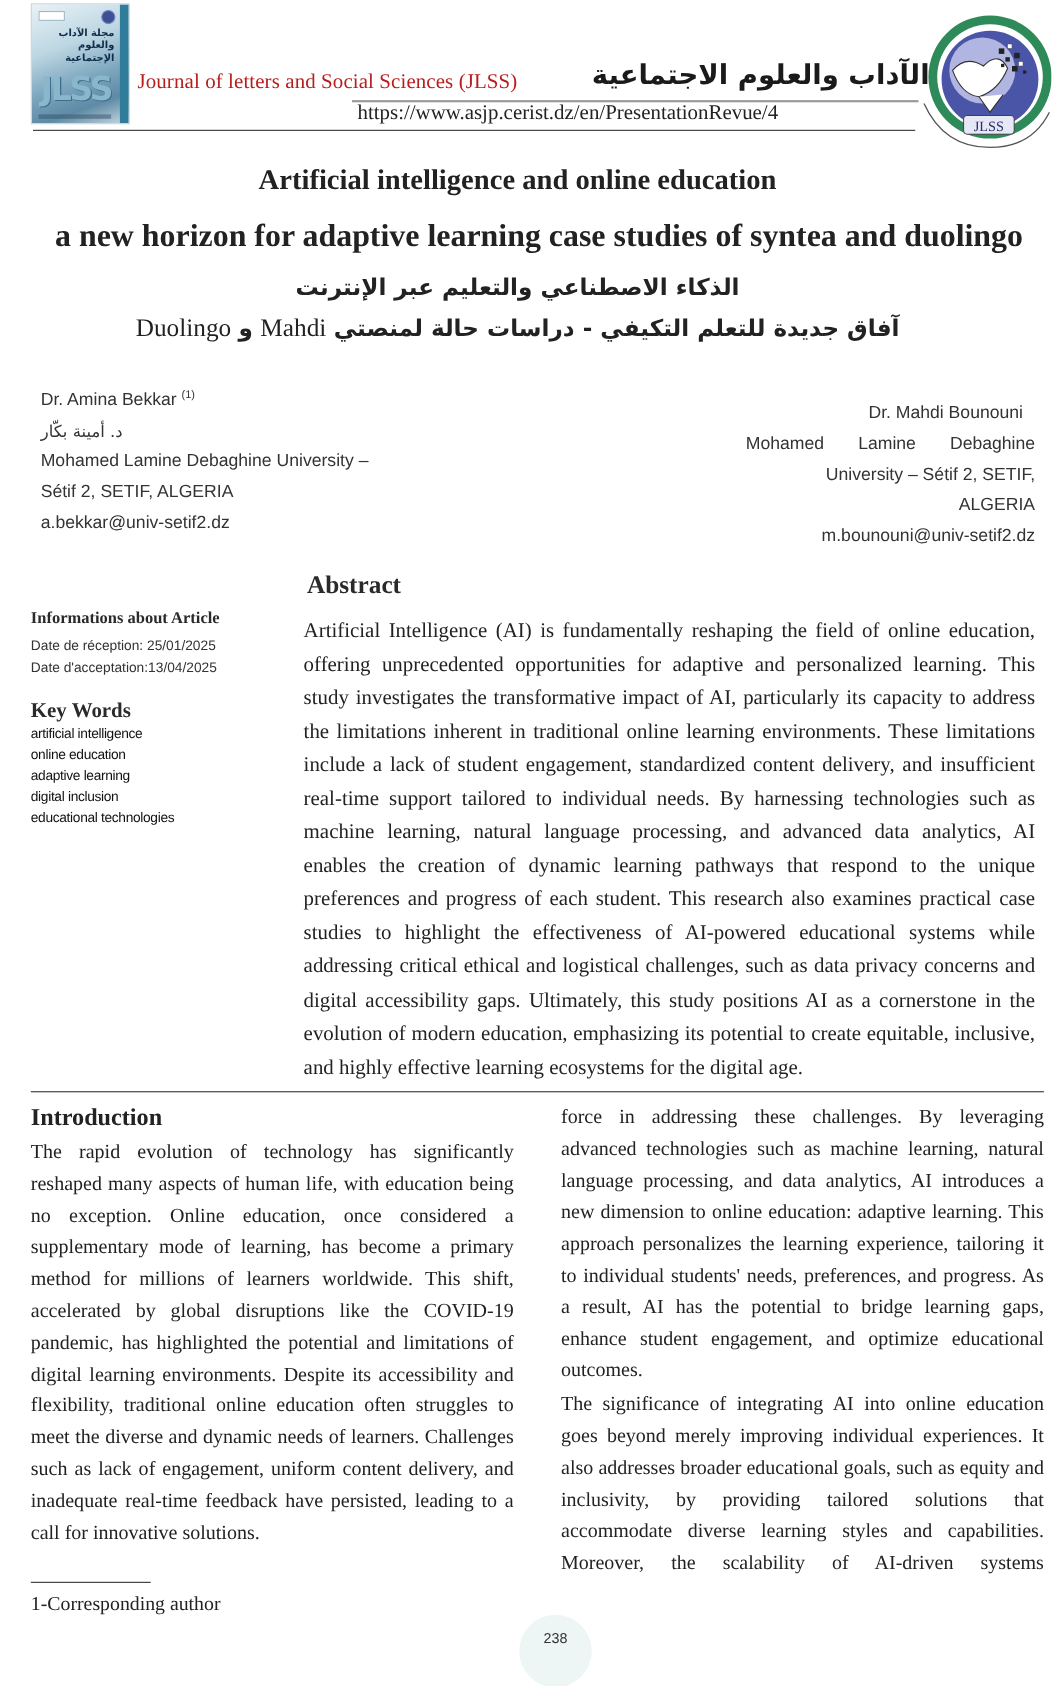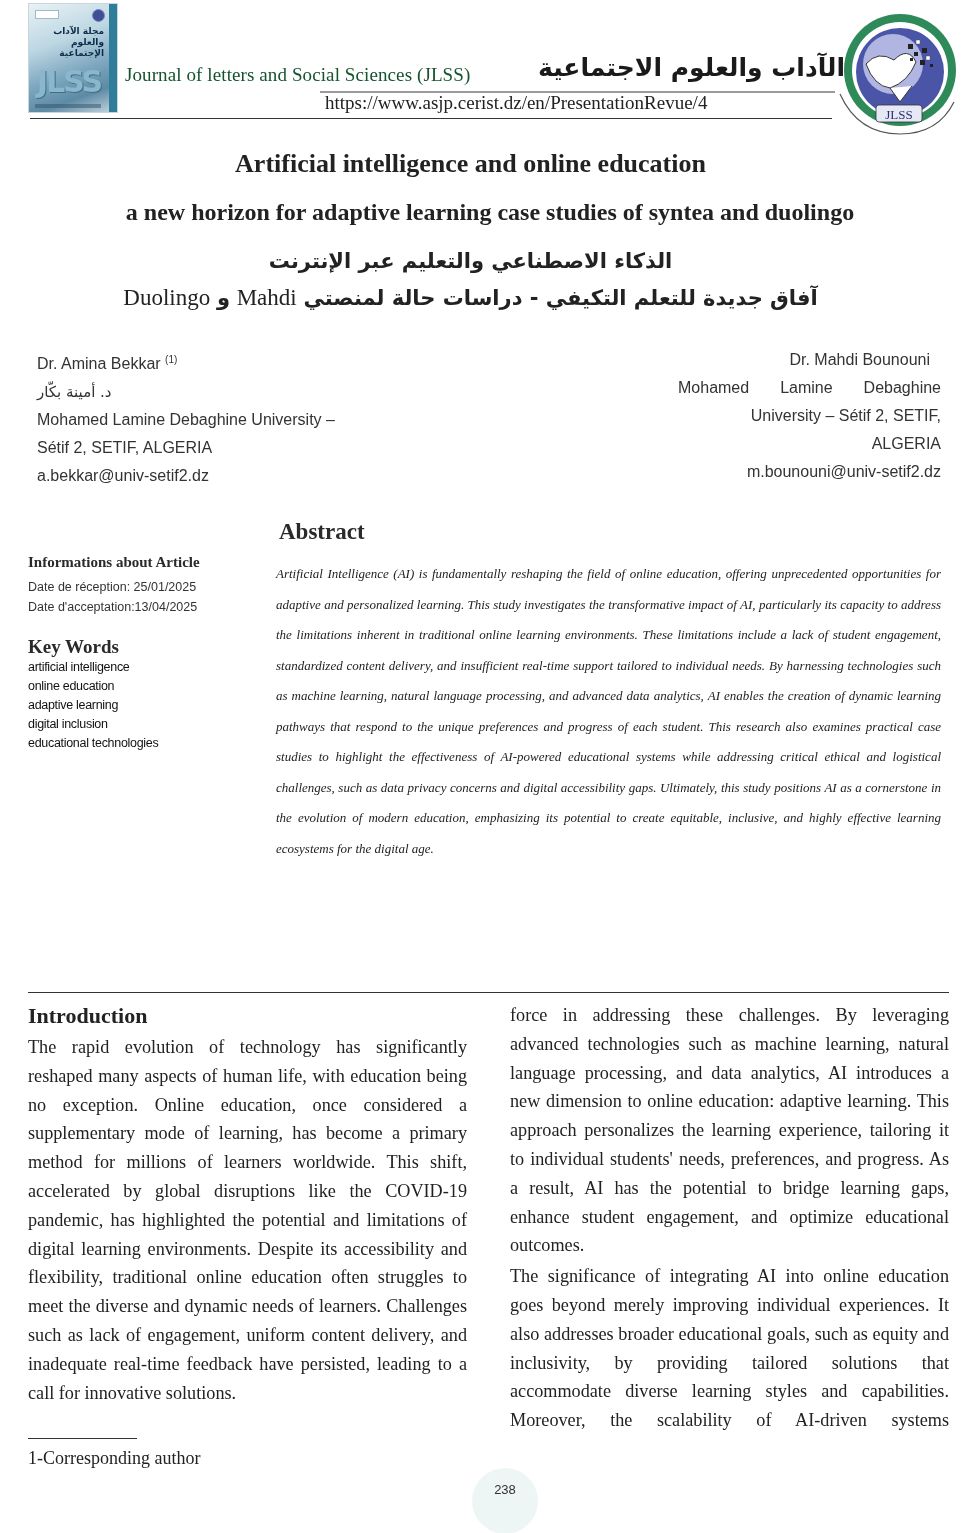--- a/index.html
+++ b/index.html
@@ -8,57 +8,57 @@
 
   
   .cover { left: 28px; top: 3px; width: 88px; height: 108px; background: linear-gradient(160deg, #e9f2f6 0%, #bcd6e2 35%, #7fa8c0 60%, #5d8aa5 80%, #c9d9e1 100%); border: 1px solid #c9d5dc; overflow: hidden; }
   .cover .spine { position: absolute; right: 0; top: 0; width: 8px; height: 100%; background: #2f7d9a; }
   .cover .badge { position: absolute; left: 6px; top: 6px; width: 22px; height: 7px; background: #ffffff; border: 1px solid #9fb9c7; }
   .cover .seal { position: absolute; right: 12px; top: 5px; width: 11px; height: 11px; border-radius: 50%; background: #3e4f96; border: 1px solid #7a87c7; }
   .cover .ar { position: absolute; right: 13px; top: 22px; font-size: 9px; color: #0f2d4a; font-weight: bold; direction: rtl; text-align: right; line-height: 11px; font-family: "DejaVu Sans", sans-serif; }
   .cover .big { position: absolute; left: 8px; top: 60px; font-size: 30px; font-weight: bold; color: #8bb7cc; letter-spacing: -2px; font-family: "DejaVu Sans", sans-serif; text-shadow: 1px 1px 0 #3d6f8b; }
   .cover .foot { position: absolute; left: 6px; bottom: 4px; width: 66px; height: 4px; background: #34516a; opacity: .5; }
 
-  .journal-en { left: 125px; top: 64px; font-size: 19px; color: #14532d; letter-spacing: 0.1px; }
+  .journal-en { left: 125px; top: 64px; font-size: 19px; color: #b91c1c; letter-spacing: 0.1px; }
   .journal-ar { left: 538px; top: 53px; font-size: 25px; font-weight: bold; color: #1a1a1a; direction: rtl; font-family: "DejaVu Sans", sans-serif; letter-spacing: -0.5px; }
   .url { left: 325px; top: 92px; font-size: 19px; color: #222; }
   .hdr-line-top { left: 320px; top: 91px; width: 515px; height: 2px; background: #9a9a9a; }
   .hdr-line-bottom { left: 30px; top: 118px; width: 802px; height: 1px; background: #333; }
 
   .logo { left: 838px; top: 6px; width: 118px; height: 130px; }
 
   
   .title1, .title2, .title-ar1, .title-ar2 { left: 0; width: 941px; text-align: center; }
   .title1 { top: 149px; font-size: 26px; font-weight: bold; }
-  .title2 { top: 199px; font-size: 24px; font-weight: bold; left: 20px; width: 940px; }
+  .title2 { top: 199px; font-size: 29px; font-weight: bold; left: 20px; width: 940px; }
   .title-ar1 { top: 249px; font-size: 21px; font-weight: bold; direction: rtl; font-family: "DejaVu Sans", sans-serif; }
   .title-ar2 { top: 285px; font-size: 21px; direction: rtl; font-family: "DejaVu Sans", sans-serif; }
   .title-ar2 .b { font-weight: bold; }
   .title-ar2 .en { font-family: "Liberation Serif", serif; font-size: 23px; }
 
   
   .author { font-family: "Liberation Sans", sans-serif; font-size: 16px; color: #333; line-height: 28px; }
   .author-left { left: 37px; top: 346px; width: 330px; }
   .author-right { left: 678px; top: 346px; width: 263px; text-align: right; }
   .author sup { font-size: 10px; }
   .author .ar { font-family: "DejaVu Sans", sans-serif; font-size: 15px; direction: rtl; }
   .author-left .ar { text-align: left; display: block; }
   .author-right .ar { display: block; text-align: right; padding-right: 12px; }
-  .author-right .name { padding-right: 11px; }
+  .author-right .name { padding-right: 11px; margin-top: 16px; }
   .justify-line { display: flex; justify-content: space-between; }
 
   
   .info-title { left: 28px; top: 554px; font-size: 15px; font-weight: bold; color: #2a2a2a; }
   .info-line { left: 28px; font-size: 12.5px; font-family: "Liberation Sans", sans-serif; color: #333; }
   .kw-title { left: 28px; top: 636px; font-size: 19px; font-weight: bold; color: #2a2a2a; }
   .kw-list { left: 28px; top: 658px; font-family: "Liberation Sans", sans-serif; font-size: 12.5px; line-height: 19px; color: #111; margin: 0; padding: 0; list-style: none; letter-spacing: -0.3px; }
 
   
   .abstract-h { left: 279px; top: 519px; font-size: 23px; font-weight: bold; color: #2a2a2a; }
-  .abstract-body { left: 276px; top: 559px; width: 665px; font-size: 13px; font-style: italic; line-height: 30.5px; text-align: justify; color: #222; }
+  .abstract-body { left: 276px; top: 559px; width: 665px; font-size: 19px; line-height: 30.5px; text-align: justify; color: #222; }
   .rule-mid { left: 28px; top: 992px; width: 921px; height: 1px; background: #333; }
 
   
   .intro-h { left: 28px; top: 1003px; font-size: 22px; font-weight: bold; color: #222; }
   .col { font-size: 18.2px; line-height: 28.8px; text-align: justify; color: #222; }
   .col-left { left: 28px; top: 1033px; width: 439px; }
   .col-right { left: 510px; top: 1001px; width: 439px; }
   .col-right p { margin: 0; }
   .col-right p + p { margin-top: 2px; }
   .lastline-justify { text-align-last: justify; }

